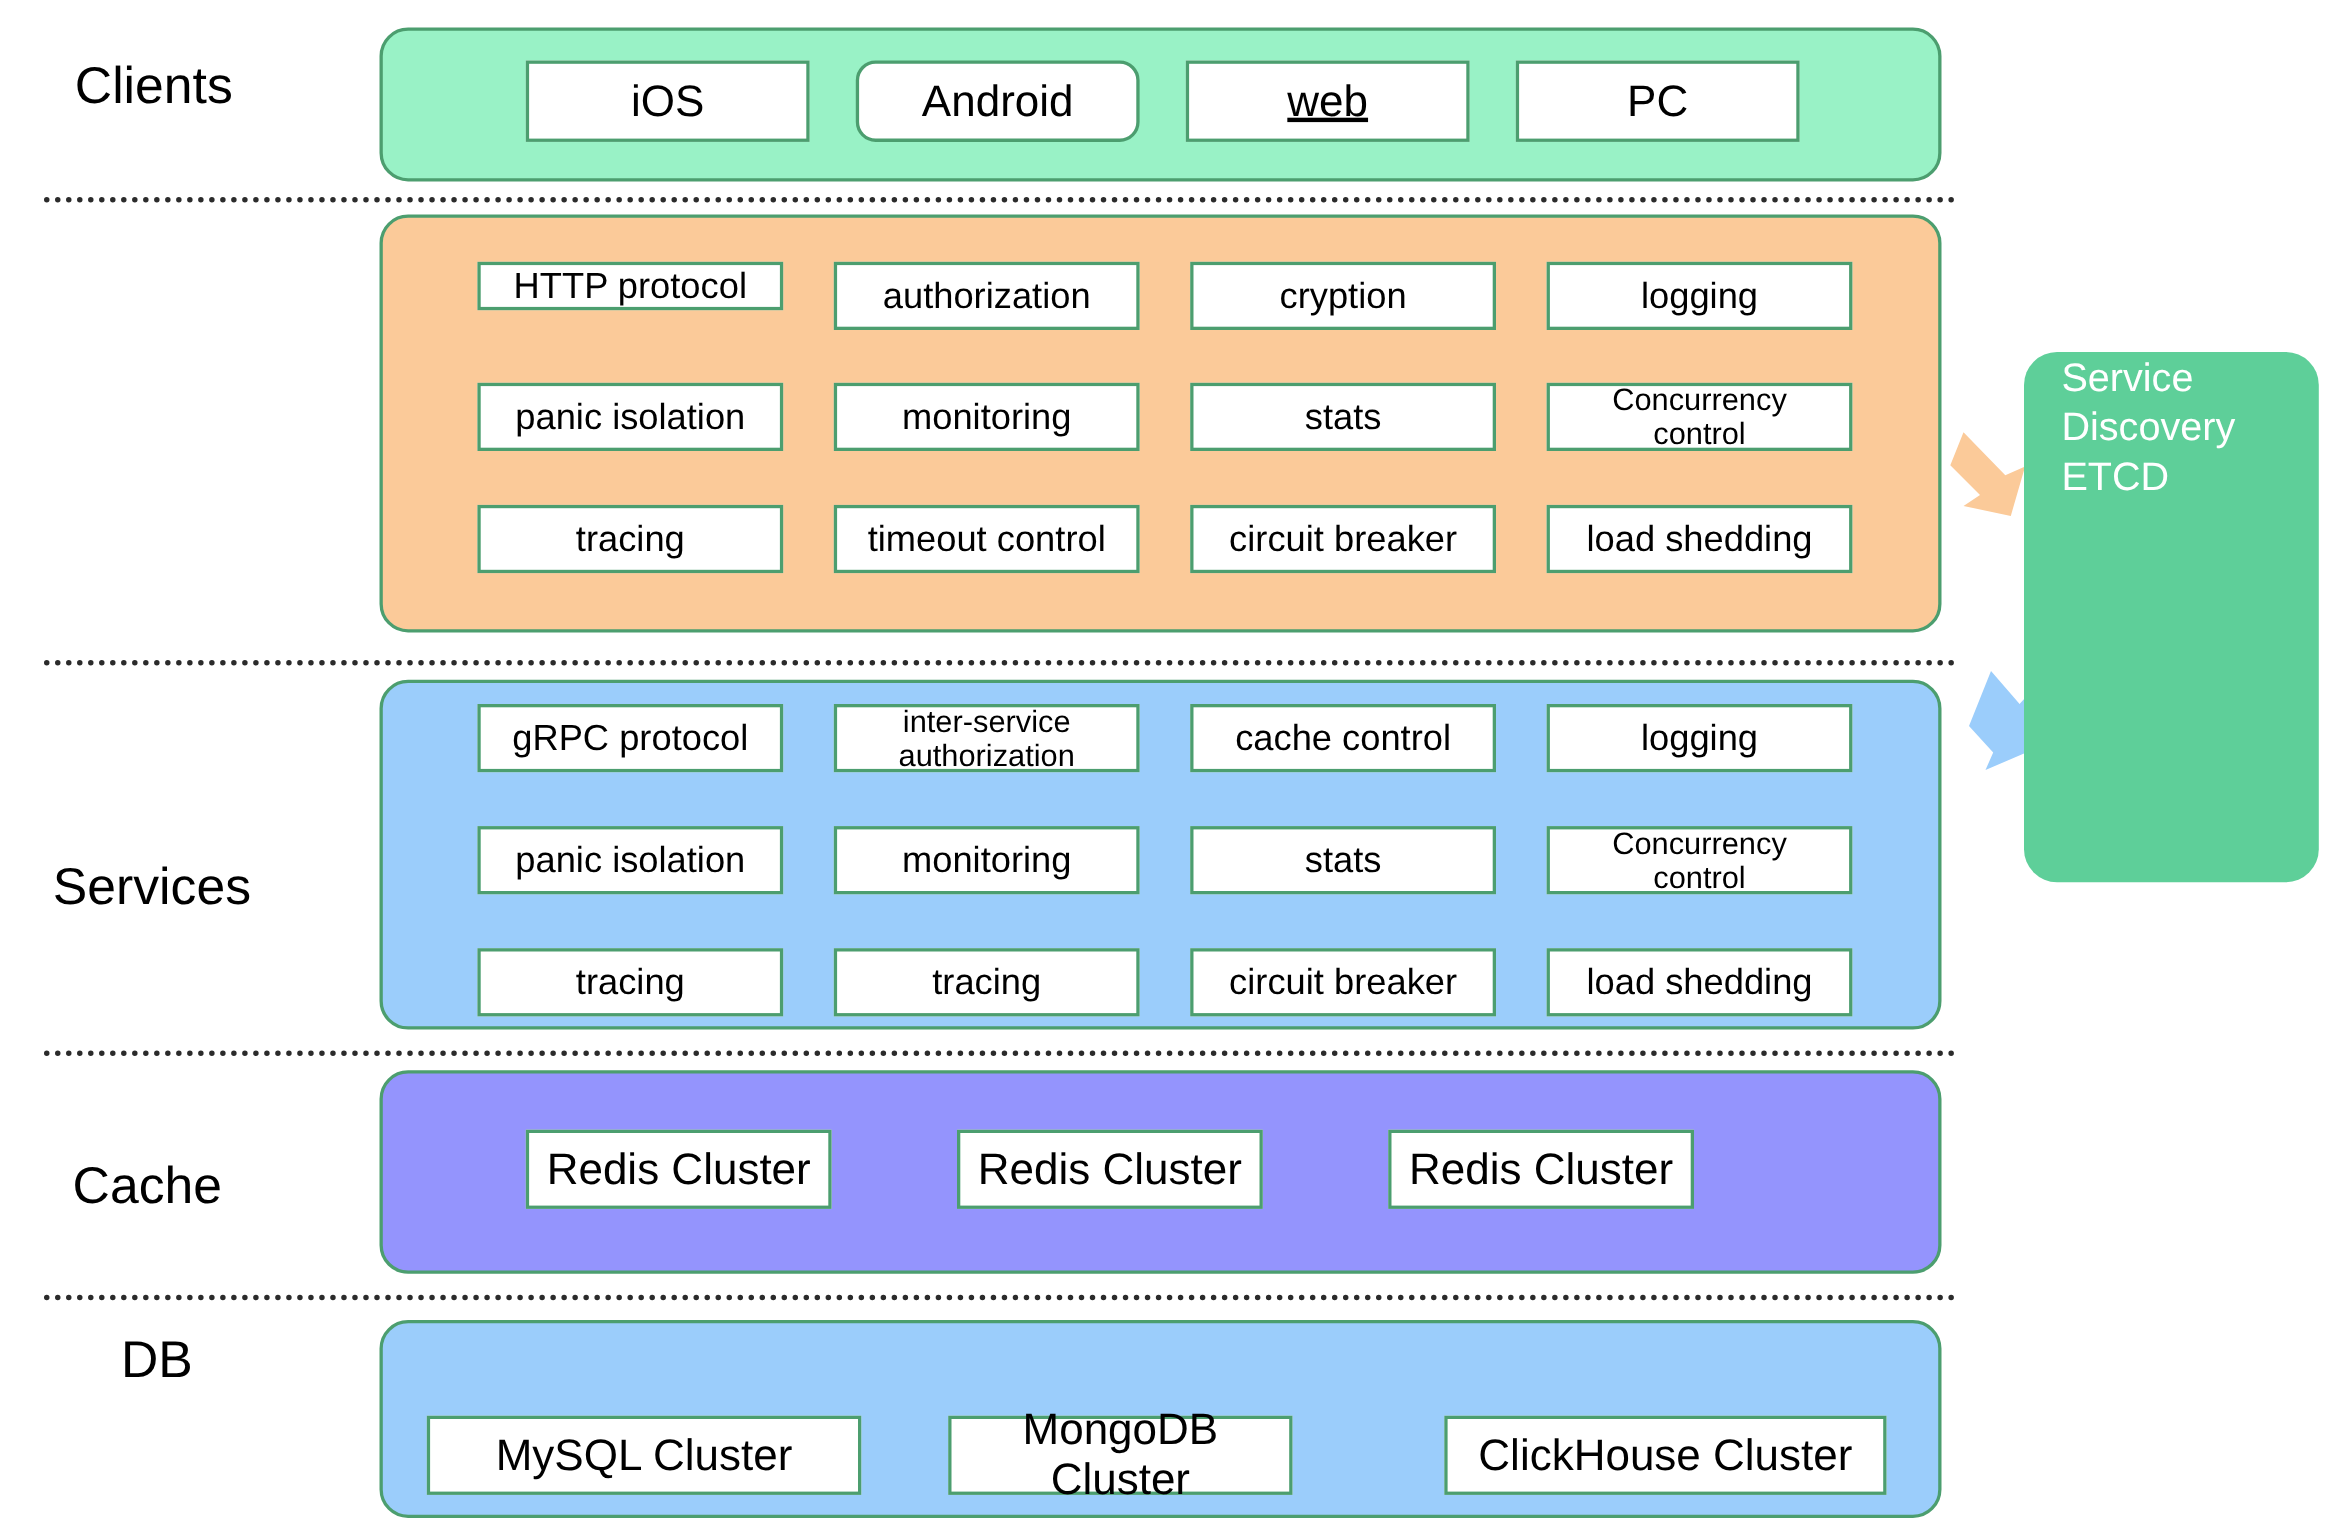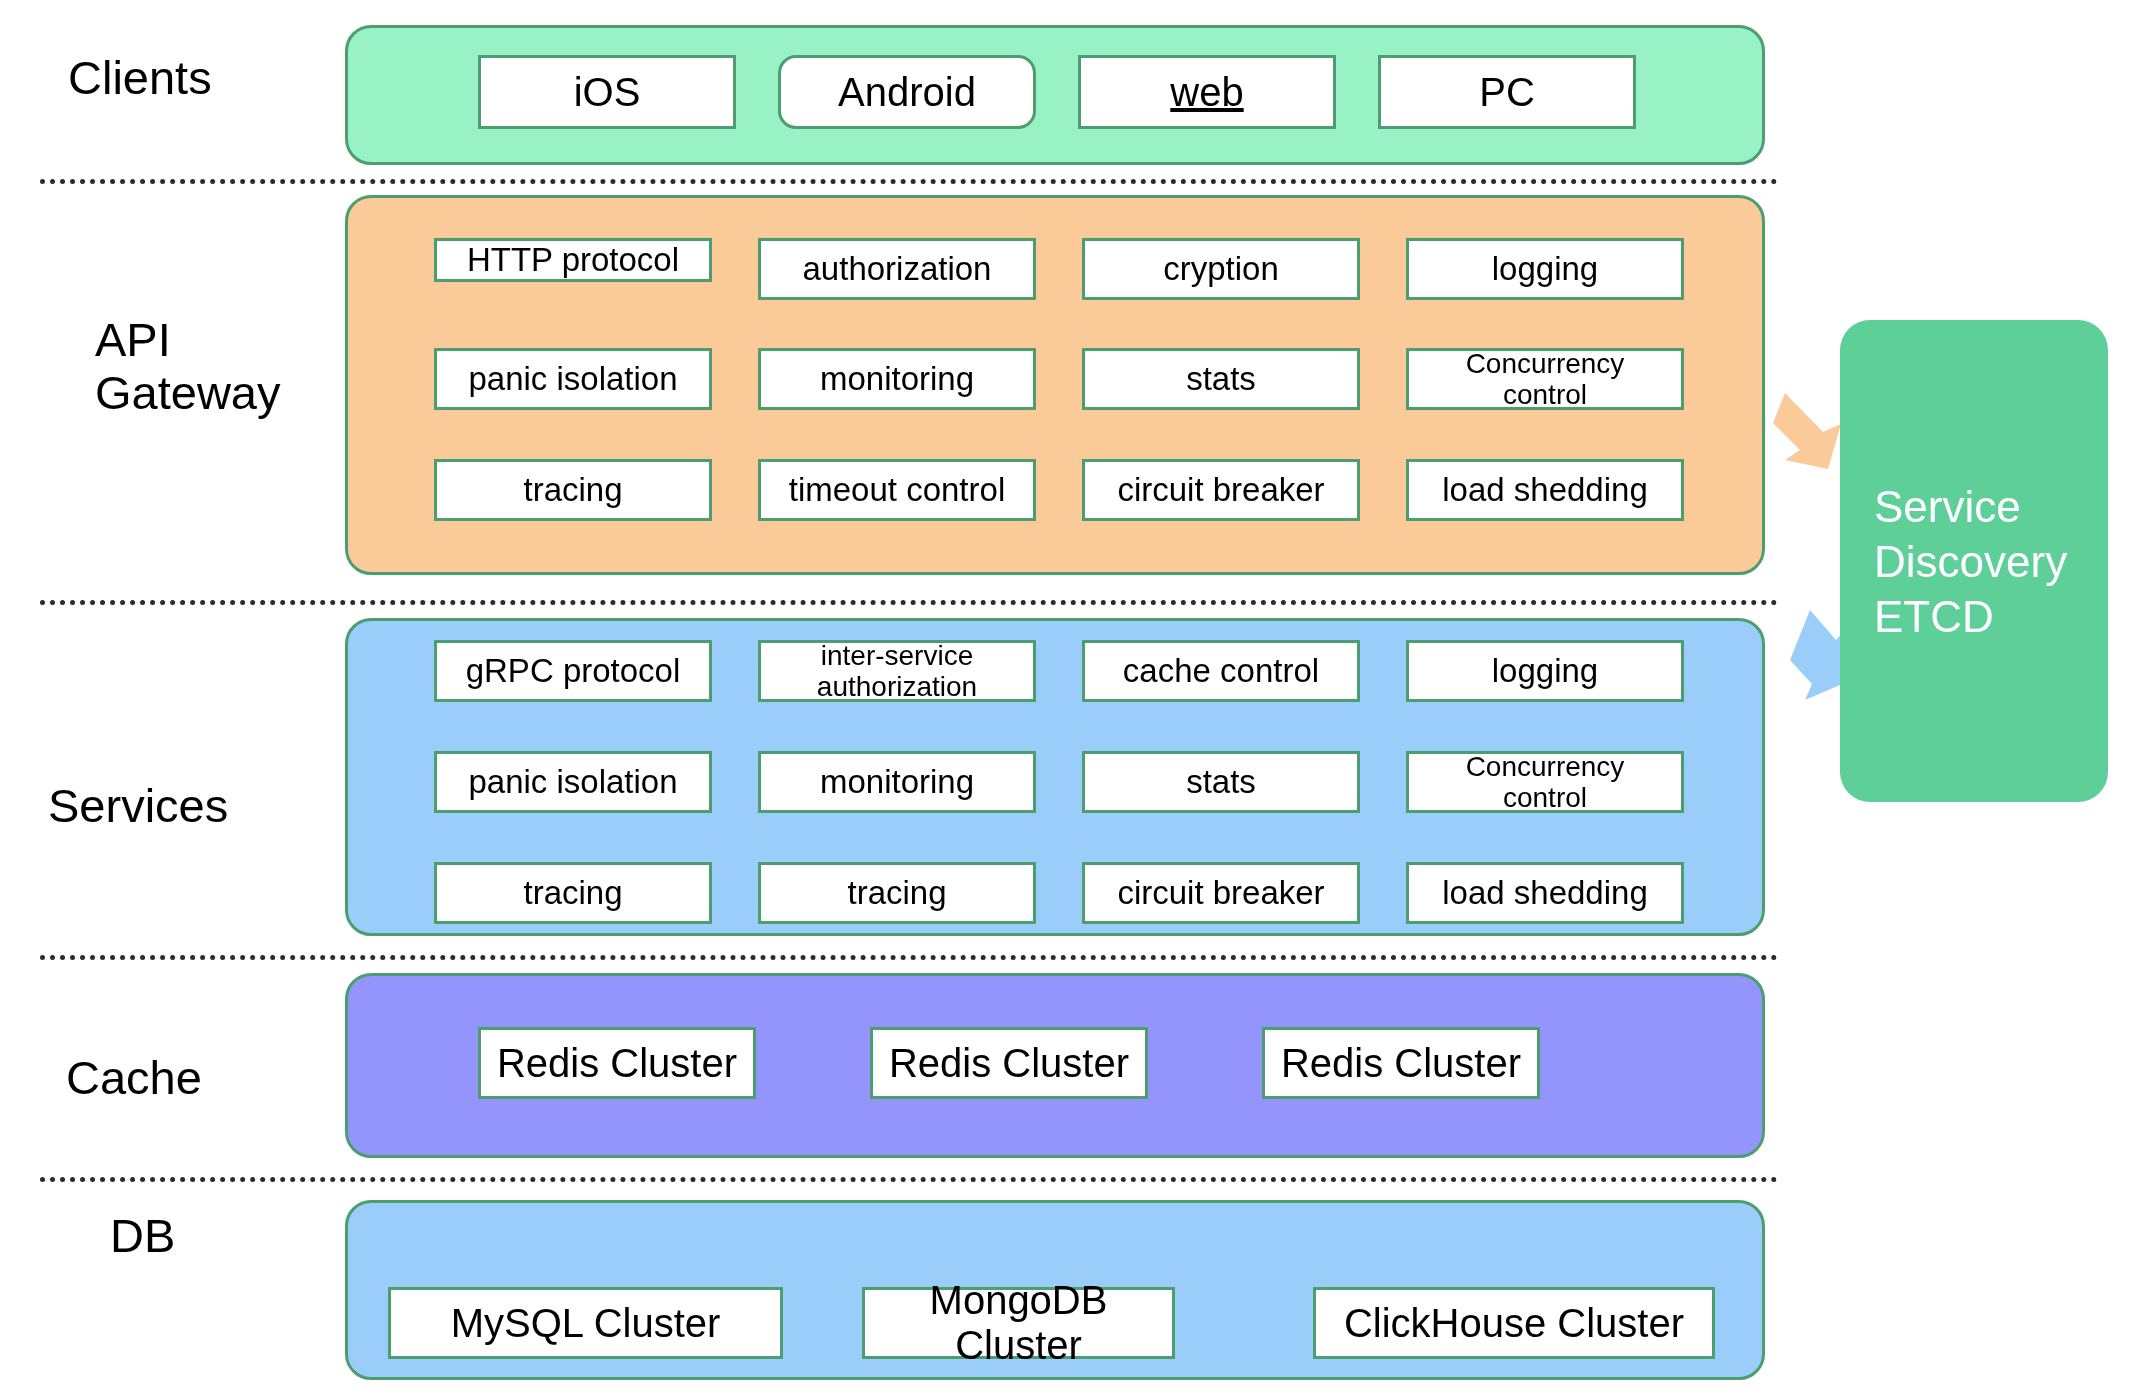--- a/index.html
+++ b/index.html
@@ -75,25 +75,24 @@
   .chip.mid   { font-size: 33px; }
   .chip.small { font-size: 28px; }
 
   
   .etcd {
     position: absolute;
     background: #5ECF99;
     border-radius: 30px;
     box-sizing: border-box;
     color: #ffffff;
-    font-size: 44px;
+    font-size: 36px;
     line-height: 1.25;
     padding: 0;
     display: flex;
-    align-items: center;
   }
   .etcd .etcd-text {
     padding-left: 34px;
     white-space: pre-line;
   }
 
   svg.arrows {
     position: absolute;
     left: 0; top: 0;
     width: 2130px;
@@ -110,22 +109,20 @@
 
   <div class="band clients" style="left:345px; top:25px; width:1420px; height:140px;"></div>
 
   <div class="chip big" style="left:478px; top:55px; width:258px; height:74px;">iOS</div>
   <div class="chip big" style="left:778px; top:55px; width:258px; height:74px;border-radius:18px;">Android</div>
   <div class="chip big" style="left:1078px; top:55px; width:258px; height:74px;text-decoration:underline;">web</div>
   <div class="chip big" style="left:1378px; top:55px; width:258px; height:74px;">PC</div>
 
   <div class="sep" style="top:179px;"></div>
 
-  <div class="row-label" style="left:95px; top:314px;">API
-Gateway</div>
 
   <div class="band gateway" style="left:345px; top:195px; width:1420px; height:380px;"></div>
 
   <div class="chip mid" style="left:434px; top:238px; width:278px; height:44px;">HTTP protocol</div>
   <div class="chip mid" style="left:758px; top:238px; width:278px; height:62px;">authorization</div>
   <div class="chip mid" style="left:1082px; top:238px; width:278px; height:62px;">cryption</div>
   <div class="chip mid" style="left:1406px; top:238px; width:278px; height:62px;">logging</div>
 
   <div class="chip mid" style="left:434px; top:348px; width:278px; height:62px;">panic isolation</div>
   <div class="chip mid" style="left:758px; top:348px; width:278px; height:62px;">monitoring</div>

